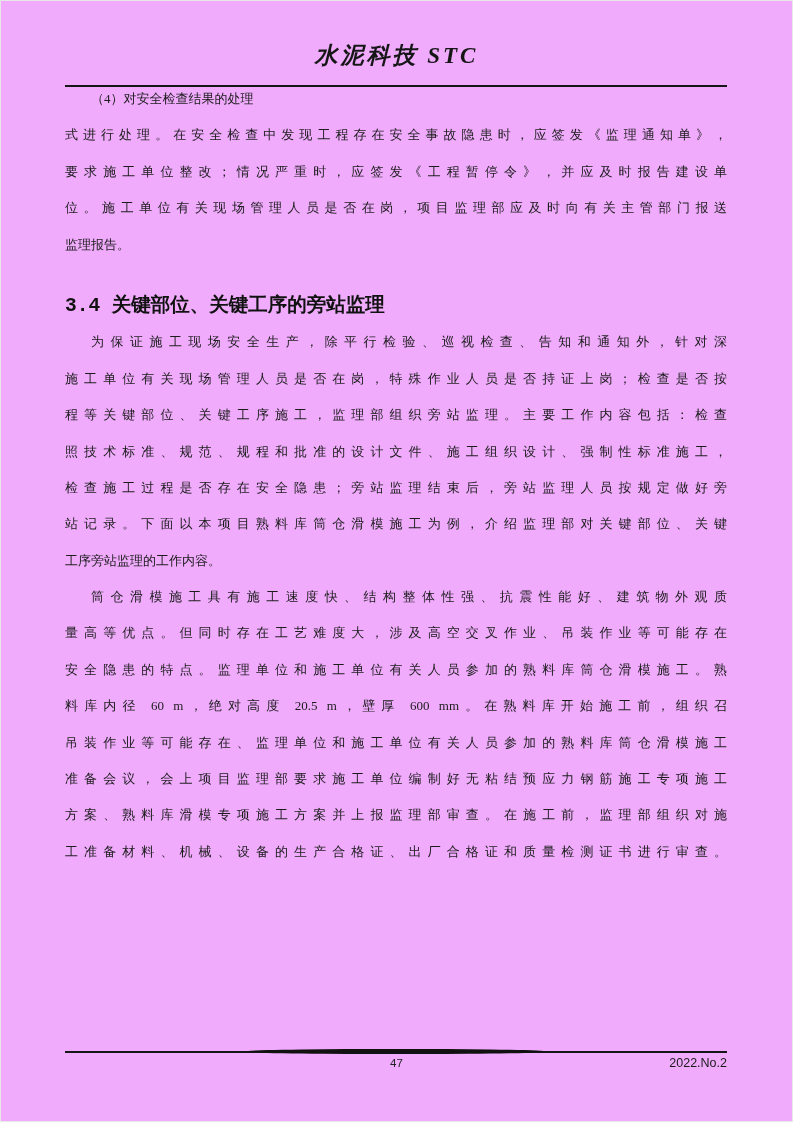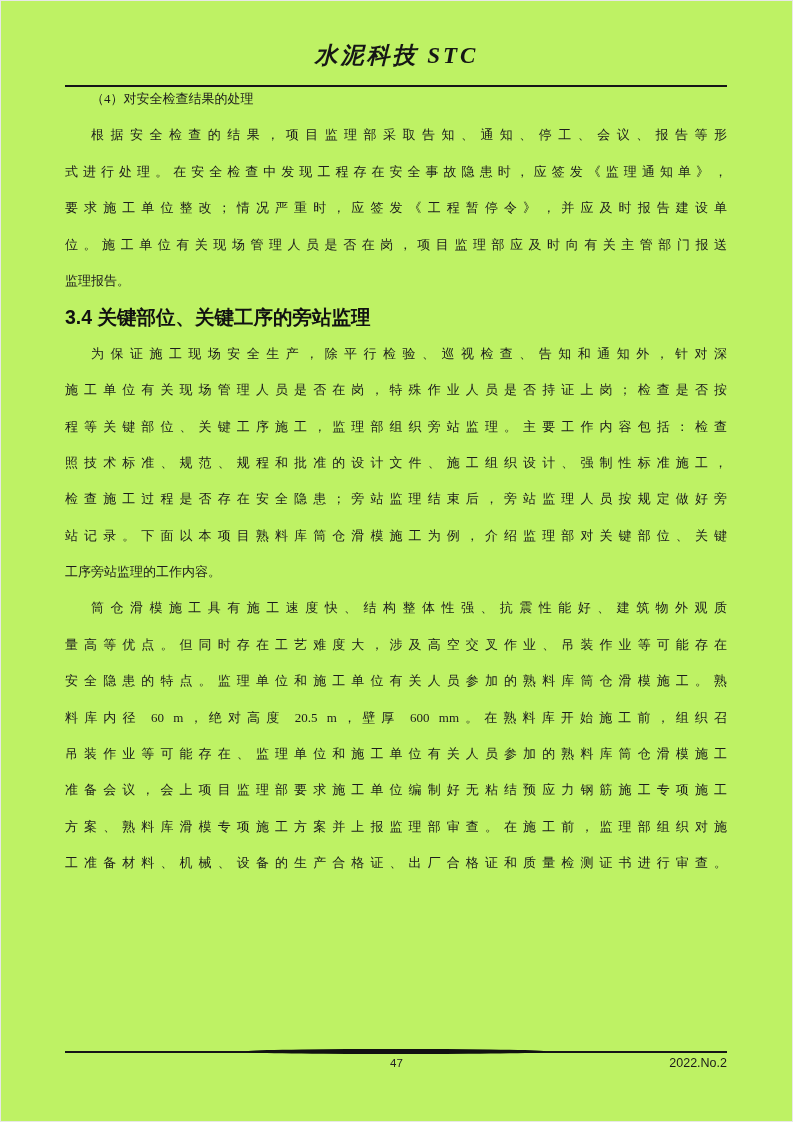--- a/index.html
+++ b/index.html
@@ -1,21 +1,21 @@
 <!DOCTYPE html>
 <html><head>
 <meta charset="utf-8">
 <style>
   html, body { margin: 0; padding: 0; background: #9a9a9a; }
   .page {
     position: relative;
     width: 793px;
     height: 1122px;
     margin: 0 auto;
-    background: #bef264;
+    background: #f0abfc;
     box-shadow: inset 0 0 0 1px #e8e8e8;
     font-family: "Liberation Serif", "DejaVu Serif", serif;
     color: #1c1c1c;
     overflow: hidden;
   }
   .journal-title {
     position: absolute;
     top: 40px;
     left: 0;
     width: 100%;
@@ -48,26 +48,27 @@
     text-align: justify;
     text-align-last: justify;
     text-justify: inter-character;
   }
   .tline.noj {
     text-align: left;
     text-align-last: left;
   }
   .tline.ind { text-indent: 2em; }
   .tline.heading {
-    font-family: Liberation Sans, sans-serif;
+    font-family: Liberation Mono, monospace;
     font-weight: bold;
     font-size: 19.5px;
     text-align: left;
     text-align-last: left;
     color: #111111;
+    margin-top: 25px;
   }
   .footer-rule {
     position: absolute;
     top: 1051px;
     left: 65px;
     width: 662px;
     height: 2px;
     background: #161616;
   }
   .footer-rule-bulge {
@@ -102,21 +103,20 @@
 <body>
 
 <div class="page">
 
   <div class="journal-title">水泥科技 STC</div>
   <div class="header-rule"></div>
 
   <div class="content">
     <div class="tline ind noj">（4）对安全检查结果的处理</div>
 
-    <div class="tline ind">根据安全检查的结果，项目监理部采取告知、通知、停工、会议、报告等形</div>
     <div class="tline">式进行处理。在安全检查中发现工程存在安全事故隐患时，应签发《监理通知单》，</div>
     <div class="tline">要求施工单位整改；情况严重时，应签发《工程暂停令》，并应及时报告建设单</div>
     <div class="tline">位。施工单位有关现场管理人员是否在岗，项目监理部应及时向有关主管部门报送</div>
     <div class="tline noj">监理报告。</div>
 
     <div class="tline heading">3.4 关键部位、关键工序的旁站监理</div>
 
     <div class="tline ind">为保证施工现场安全生产，除平行检验、巡视检查、告知和通知外，针对深</div>
     <div class="tline">施工单位有关现场管理人员是否在岗，特殊作业人员是否持证上岗；检查是否按</div>
     <div class="tline">程等关键部位、关键工序施工，监理部组织旁站监理。主要工作内容包括：检查</div>

